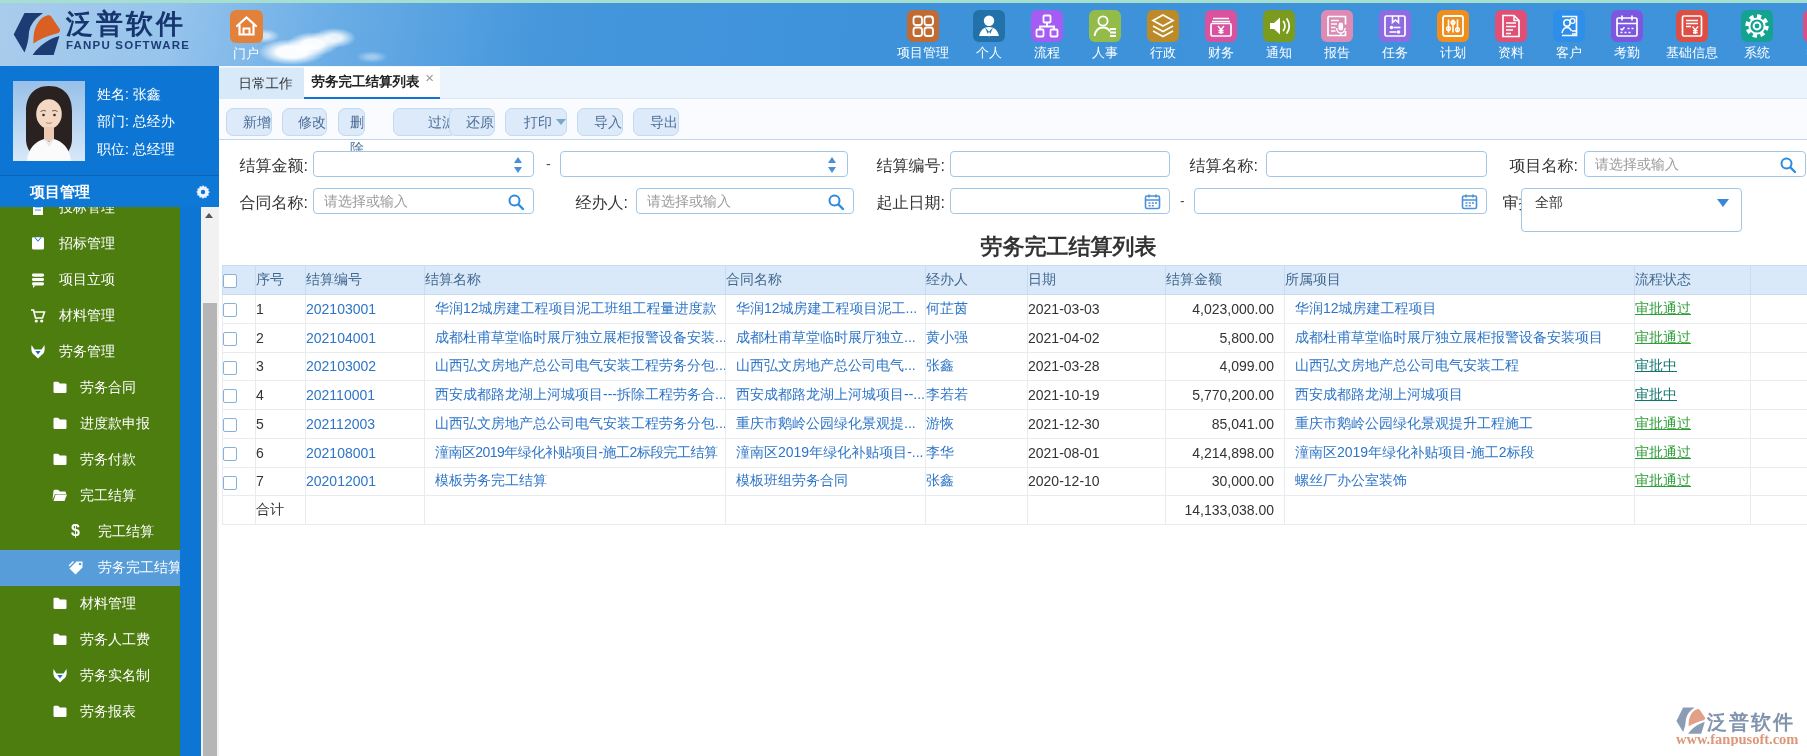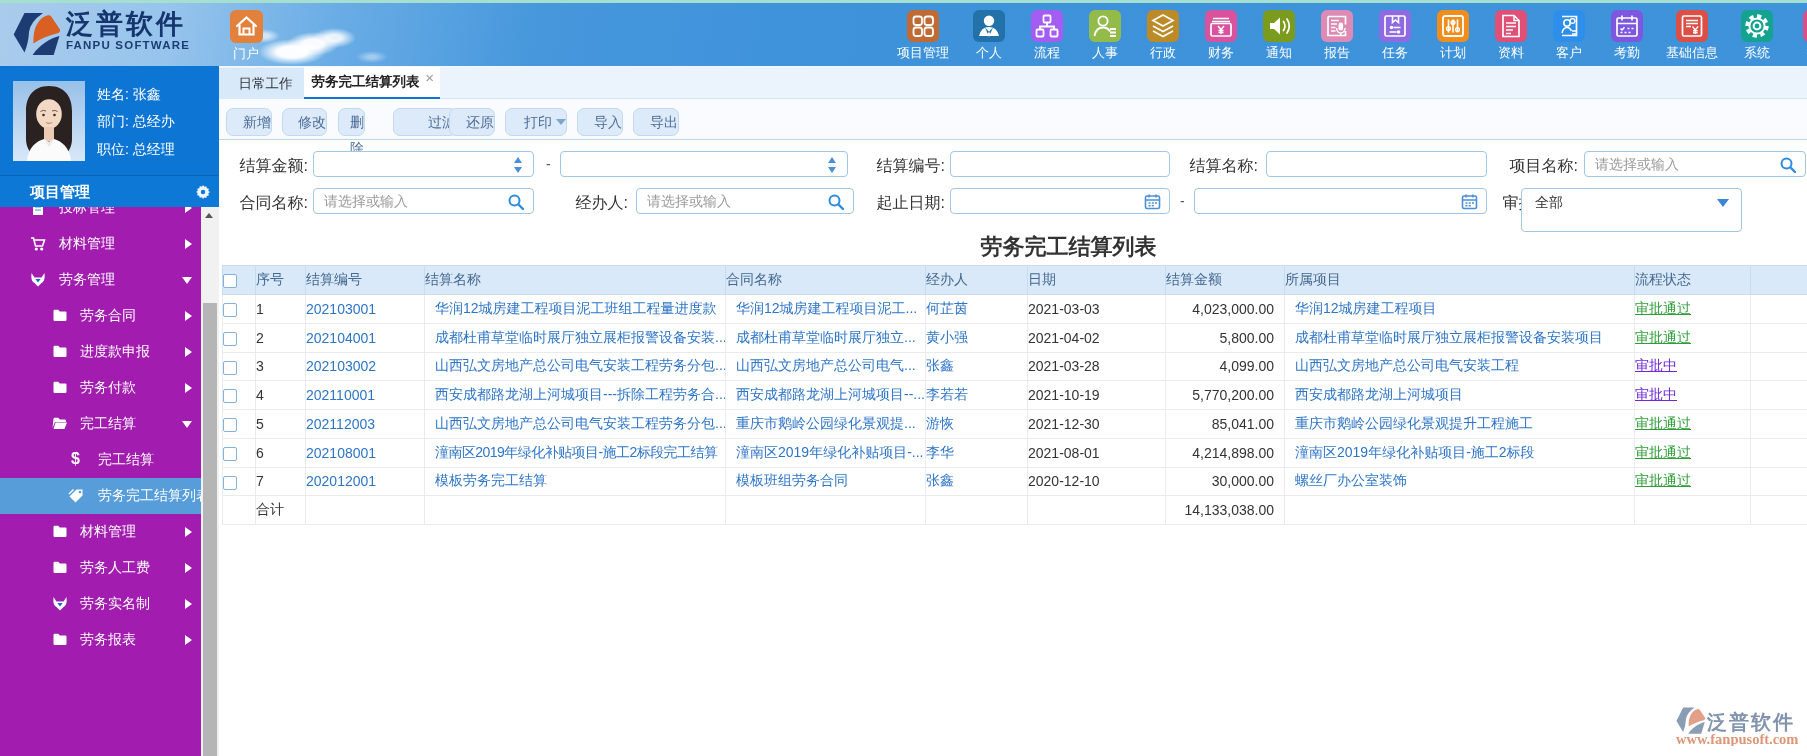--- a/index.html
+++ b/index.html
@@ -16,21 +16,21 @@
 #logotxt .cn{font-size:27px;font-weight:bold;letter-spacing:3px;line-height:30px}
 #logotxt .en{font-size:11.5px;font-weight:bold;letter-spacing:1.2px;color:#1d3d74}
 .hitem{position:absolute;top:7px;text-align:center;color:#fff}
 .hitem .lbl{font-size:13px;margin-top:2px;white-space:nowrap}
 .hitem svg{display:block;margin:0 auto}
 #sidebar{position:absolute;left:0;top:66px;width:219px;height:690px;background:#0d76d4;z-index:2}
 #photo{position:absolute;left:13px;top:15px;width:72px;height:80px}
 .uline{position:absolute;left:97px;color:#fff;font-size:14px;white-space:nowrap}
 #shead{position:absolute;left:0;top:109px;width:219px;height:32px;border-top:1px solid #0a63b4;background:#0d78d6;color:#fff}
 #shead b{position:absolute;left:30px;top:7px;font-size:15px}
-#menuvp{position:absolute;left:0;top:141px;width:201px;height:549px;overflow:hidden;background:#a21caf}
+#menuvp{position:absolute;left:0;top:141px;width:180px;height:549px;overflow:hidden;background:#4d7c0f}
 #menu{position:absolute;left:0;top:-17px;width:201px}
 .mi{position:relative;height:36px;color:#fff;white-space:nowrap}
 .mi .tx{position:absolute;top:9px;font-size:14px}
 .mi .ar{position:absolute;right:9px;top:13px;width:0;height:0}
 .ar.r{border-top:5px solid transparent;border-bottom:5px solid transparent;border-left:7px solid #fff}
 .ar.d{border-left:5px solid transparent;border-right:5px solid transparent;border-top:7px solid #fff;top:15px}
 .mi.sel{background:#579dda;width:217px}
 .mi svg{position:absolute;top:10px}
 .ic1 svg{left:30px}.ic1 .tx{left:59px}
 .ic2 svg{left:52px}.ic2 .tx{left:80px}
@@ -58,21 +58,21 @@
 .sicon{position:absolute;right:8px;top:4px}
 #ttitle{position:absolute;left:0;top:166px;width:1703px;text-align:center;font-size:22px;font-weight:bold;color:#333}
 #tbl{position:absolute;left:5px;top:199px;width:1682px;border-collapse:collapse;table-layout:fixed;font-size:14px}
 #tbl th{background:#d9e9f9;color:#44688f;font-weight:normal;height:29px;border:1px solid #c8dcf0}
 #tbl td{height:28.75px;border:1px solid #e9ebee;color:#333;background:#fff;overflow:hidden;white-space:nowrap;padding:0}
 #tbl td.l{text-align:left;padding-left:10px}
 #tbl td.r{text-align:right;padding-right:10px}
 #tbl td.c,#tbl th{text-align:left}
 #tbl a{color:#2e75c8;text-decoration:none}
 .ok{color:#2f9e38;text-decoration:underline}
-.ing{color:#6d28d9;text-decoration:underline}
+.ing{color:#0f766e;text-decoration:underline}
 .cb{display:inline-block;width:14px;height:14px;border:1px solid #85b1dd;border-radius:2px;background:#fff;vertical-align:middle}
 #foot{position:absolute;left:1457px;top:638px}
 </style></head>
 <body>
 <div id="strip"></div>
 <div id="header">
     <svg id="logoblk" width="48" height="44" viewBox="0 0 48 44">
 <path d="M11.5 1 L30 1 Q17 10 16 20 Q15.7 30 11.5 40.5 L0.7 22.5 Z" fill="#1e3c74"></path>
 <path d="M20.5 31.5 C19.5 16 26 5.5 34 3.5 C36 3 37.5 3.6 38.2 4.6 L47 17.5 C47.5 19.5 46 20.8 44.5 21.2 C35 23.5 27 26.8 20.5 31.5 Z" fill="#d95f23"></path>
 <path d="M19.6 43 L40.7 43 L46.4 24 C38 26 27 32 19.6 43 Z" fill="#1e3c74"></path>
@@ -282,20 +282,39 @@
         <div class="mi ic1">
           <svg width="16" height="16" viewBox="0 0 16 16">
             <path d="M3 1 h7 l3 3 v11 h-10 z" fill="#fff"></path>
             <path d="M5 7 h6 M5 10 h6" stroke="#4a90d9" stroke-width="1"></path>
           </svg>
           <span class="tx">投标管理</span>
           <i class="ar r"></i>
         </div>
 <div class="mi ic1">
           <svg width="16" height="16" viewBox="0 0 16 16">
+            <path d="M2 2.5 q0-1.2 1.2-1.2 h9.6 q1.2 0 1.2 1.2 v9.5 q0 1.5 -1.5 1.5 h-9 q-1.5 0 -1.5 -1.5 z" fill="#fff"></path>
+            <path d="M4.2 1.3 L8 5.8 L11.8 1.3 z" fill="#0d76d4"></path>
+            <path d="M5.3 1.3 L8 4.5 L10.7 1.3 z" fill="#fff"></path>
+          </svg>
+          <span class="tx">招标管理</span>
+          <i class="ar r"></i>
+        </div>
+<div class="mi ic1">
+          <svg width="16" height="16" viewBox="0 0 16 16">
+            <rect x="2" y="1.5" width="12" height="3.2" rx="1.4" fill="#fff"></rect>
+            <rect x="2" y="5.9" width="12" height="3.2" rx="1.4" fill="#fff"></rect>
+            <rect x="2" y="10.3" width="12" height="3.2" rx="1.4" fill="#fff"></rect>
+            <path d="M3 13.5 l0 2.5 2.5 -2.5 z" fill="#fff"></path>
+          </svg>
+          <span class="tx">项目立项</span>
+          <i class="ar r"></i>
+        </div>
+<div class="mi ic1">
+          <svg width="16" height="16" viewBox="0 0 16 16">
             <path d="M1 2 h2.5 l2 8 h7 l2 -6 h-11" fill="none" stroke="#fff" stroke-width="1.6"></path>
             <circle cx="6.3" cy="13" r="1.6" fill="#fff"></circle>
             <circle cx="11.7" cy="13" r="1.6" fill="#fff"></circle>
           </svg>
           <span class="tx">材料管理</span>
           <i class="ar r"></i>
         </div>
 <div class="mi ic1">
           <svg width="16" height="16" viewBox="0 0 16 16">
             <path d="M1.5 1 L4.5 5.5 L11.5 5.5 L14.5 1 Q15.5 9 11.5 11 L8 14.5 L4.5 11 Q0.5 9 1.5 1 Z" fill="#fff"></path>

